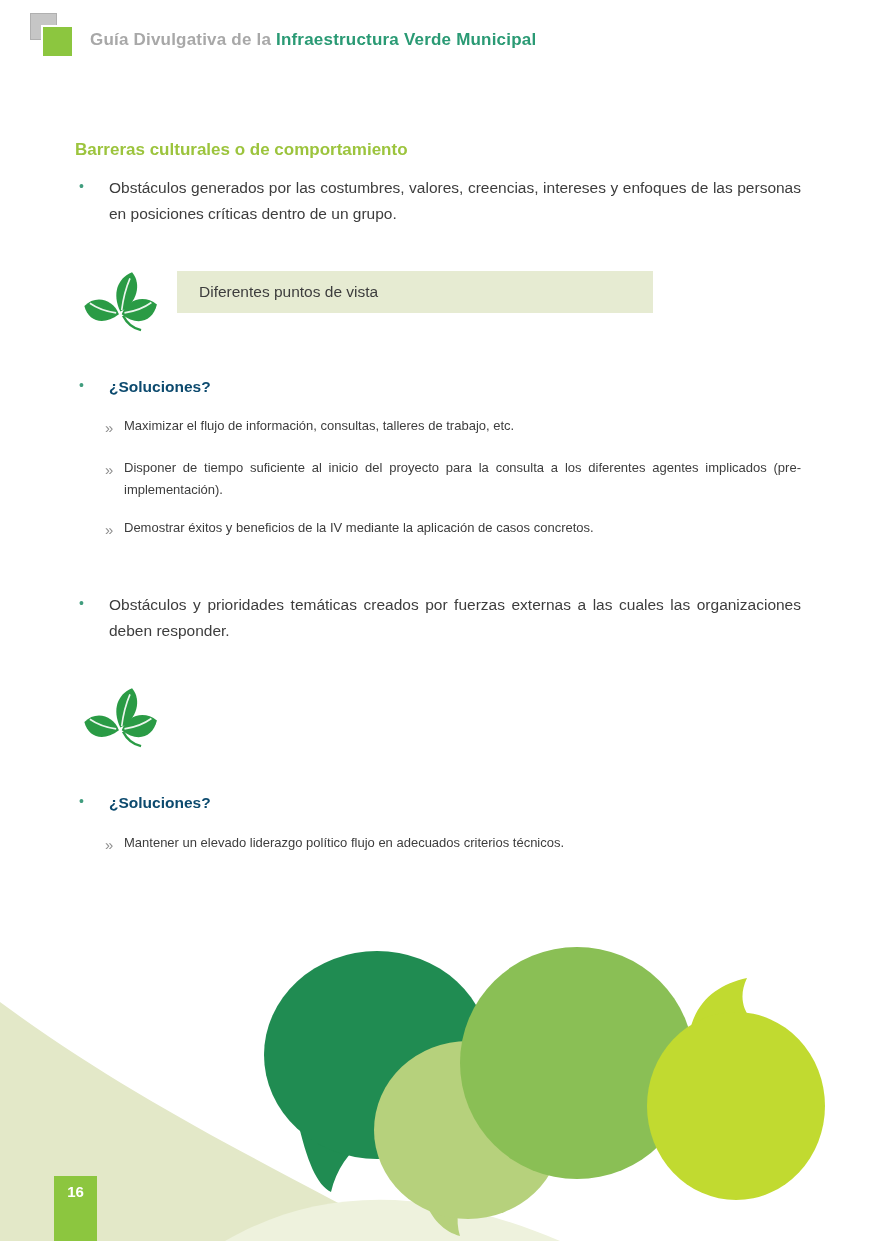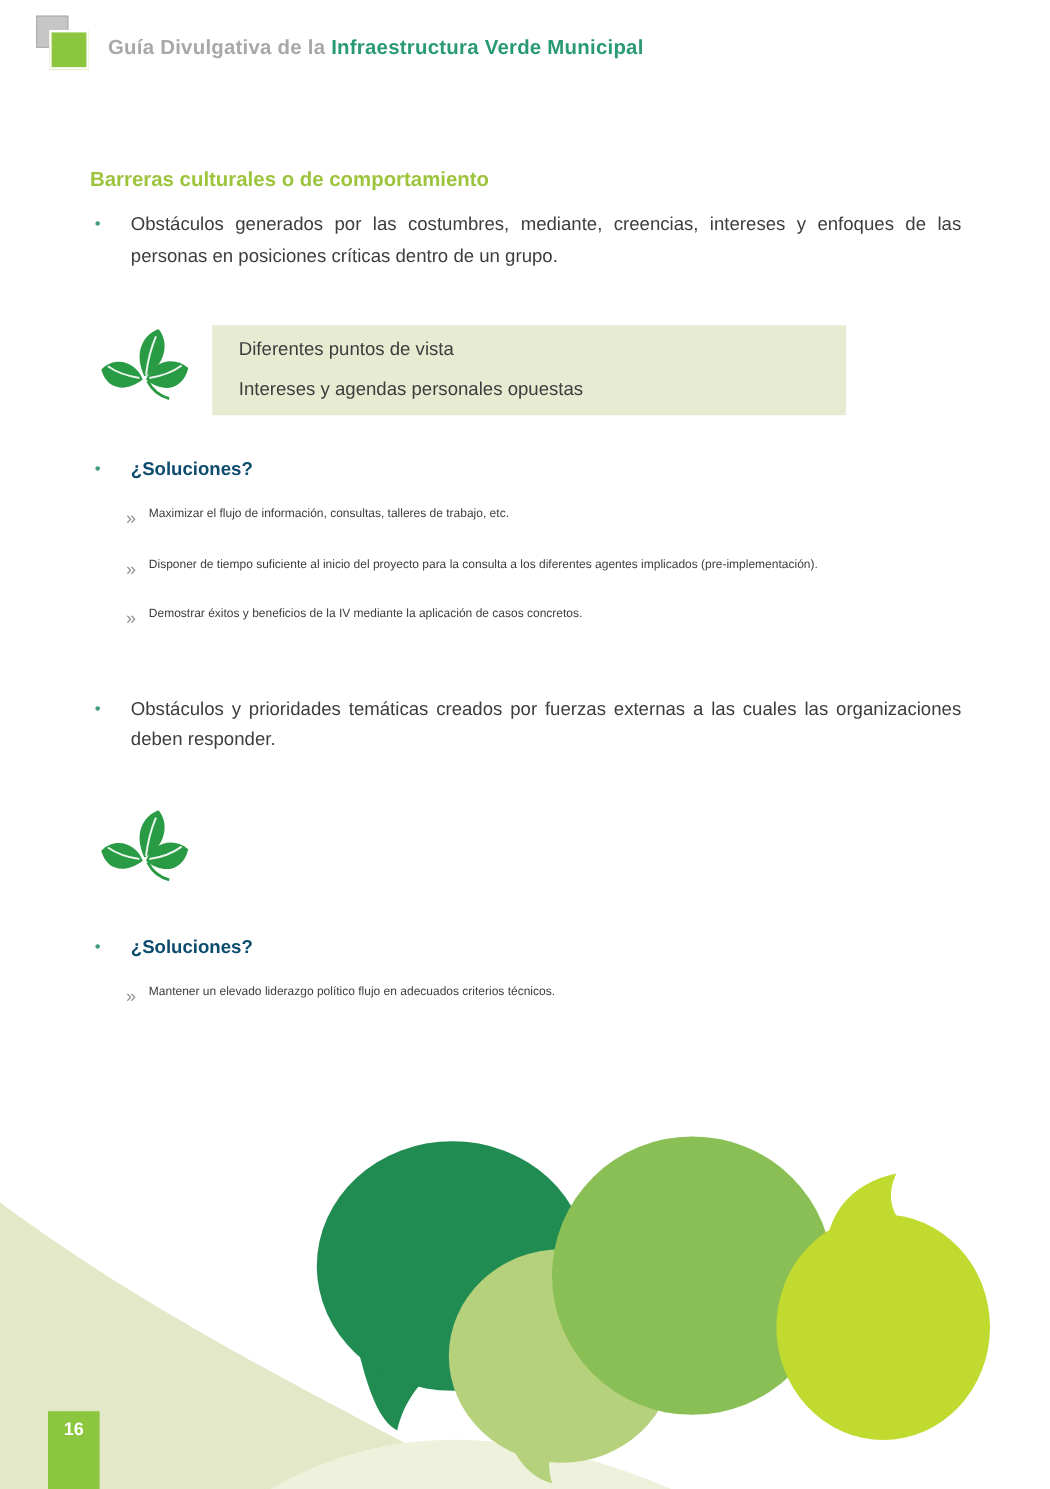--- a/index.html
+++ b/index.html
@@ -22,33 +22,33 @@
   h2.section-heading{
     margin:0;font-size:17px;font-weight:700;color:#9cc43d;line-height:1.2;
   }
   .bullet-row{display:flex;margin-top:15px;}
   .dot{width:30px;flex:none;color:#419d7e;font-size:14px;padding-left:4px;line-height:1.7;}
   .bullet-row p{margin:0;flex:1;font-size:15.5px;line-height:1.65;text-align:justify;}
   .solutions-row{margin-top:33px;}
   .solutions-label{font-weight:700;font-size:15.5px;color:#0c4a6e;line-height:1.65;}
   .sub-item{display:flex;padding-left:30px;margin-top:16px;}
   .chev{width:19px;flex:none;color:#8f8f8f;font-size:15px;line-height:1.7;}
-  .sub-item p{margin:0;flex:1;font-size:10px;line-height:1.7;text-align:justify;}
+  .sub-item p{margin:0;flex:1;font-size:13px;line-height:1.7;text-align:justify;}
   
   .box-row{position:relative;margin-top:44px;min-height:70px;}
   .leaf{position:absolute;left:8px;top:50%;transform:translateY(-50%);width:76px;height:72px;}
-  .green-box{margin-left:102px;width:528px;box-sizing:border-box;background:#e6ebd2;padding:13px 22px;}
+  .green-box{margin-left:102px;width:476px;box-sizing:border-box;background:#e6ebd2;padding:13px 22px;}
   .green-box p{margin:0 0 17px 0;font-size:15.5px;line-height:16px;color:#3d3d3d;}
   .green-box p:last-child{margin-bottom:0;}
   .section-2{margin-top:50px;}
   
   .bottom-art{position:absolute;left:0;bottom:0;width:875px;height:311px;}
   
   .page-num{
-    position:absolute;left:40px;top:1176px;width:43px;height:65px;
+    position:absolute;left:54px;top:1176px;width:43px;height:65px;
     background:#8cc63f;color:#ffffff;font-size:15px;font-weight:700;
     text-align:center;padding-top:7px;box-sizing:border-box;
   }
 </style>
 </head>
 <body>
 
 <div class="header">
   <div class="logo">
     <div class="sq-back"></div>
@@ -57,42 +57,41 @@
   <div class="header-title"><span class="title-gray">Guía Divulgativa de la </span><span class="title-green">Infraestructura Verde Municipal</span></div>
 </div>
 
 <div class="content">
 
   <section>
     <h2 class="section-heading">Barreras culturales o de comportamiento</h2>
 
     <div class="bullet-row">
       <span class="dot">•</span>
-      <p>Obstáculos generados por las costumbres, mediante, creencias, intereses y enfoques de las personas en posiciones críticas dentro de un grupo.</p>
+      <p>Obstáculos generados por las costumbres, valores, creencias, intereses y enfoques de las personas en posiciones críticas dentro de un grupo.</p>
     </div>
 
     <div class="box-row">
       <span class="leaf">
         <svg viewBox="0 0 110 100" width="76" height="72">
           <g fill="#2a9b45">
             <path d="M52 62 C30 79 8 73 2 50 C18 33 44 40 52 62 Z"></path>
             <path d="M54 58 C42 33 49 10 71 1 C85 17 79 46 54 58 Z"></path>
             <path d="M56 62 C78 80 101 73 107 48 C89 33 64 40 56 62 Z"></path>
           </g>
           <g stroke="#ffffff" stroke-width="2.4" fill="none" opacity="0.9">
             <path d="M48 60 C34 58 20 53 10 46"></path>
             <path d="M56 56 C58 40 62 24 68 10"></path>
             <path d="M60 60 C74 58 88 53 99 45"></path>
           </g>
           <path d="M58 64 C64 76 72 82 84 85" stroke="#2a9b45" stroke-width="3.5" fill="none"></path>
         </svg>
       </span>
       <div class="green-box">
         <p>Diferentes puntos de vista</p>
-        <p>Intereses y agendas personales opuestas</p>
       </div>
     </div>
 
     <div class="bullet-row solutions-row">
       <span class="dot">•</span>
       <p class="solutions-label">¿Soluciones?</p>
     </div>
 
     <div class="sub-item">
       <span class="chev">»</span>

